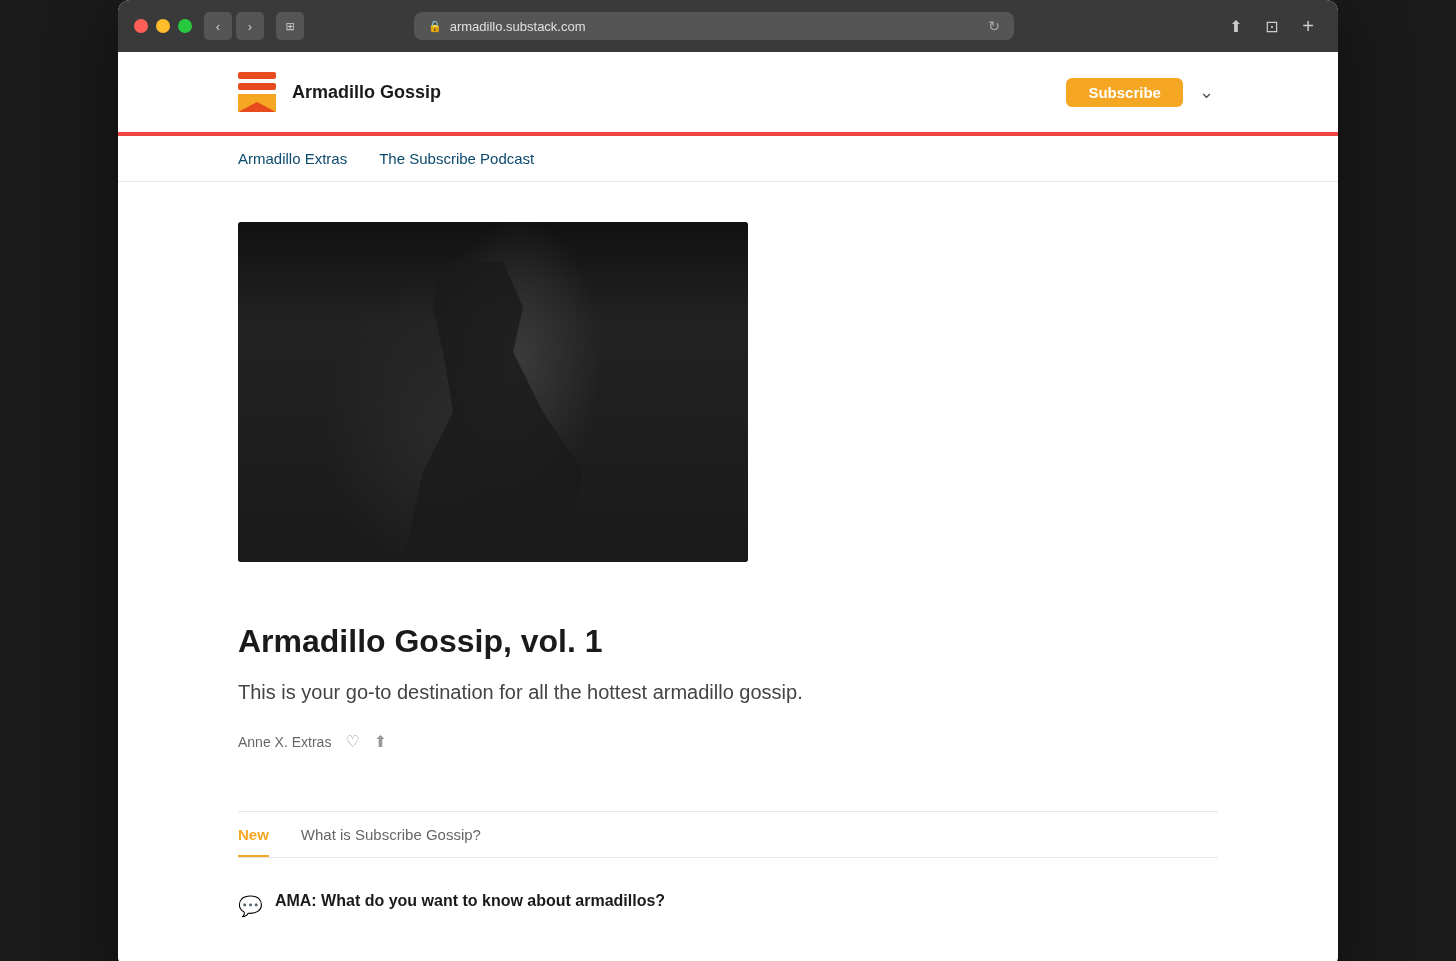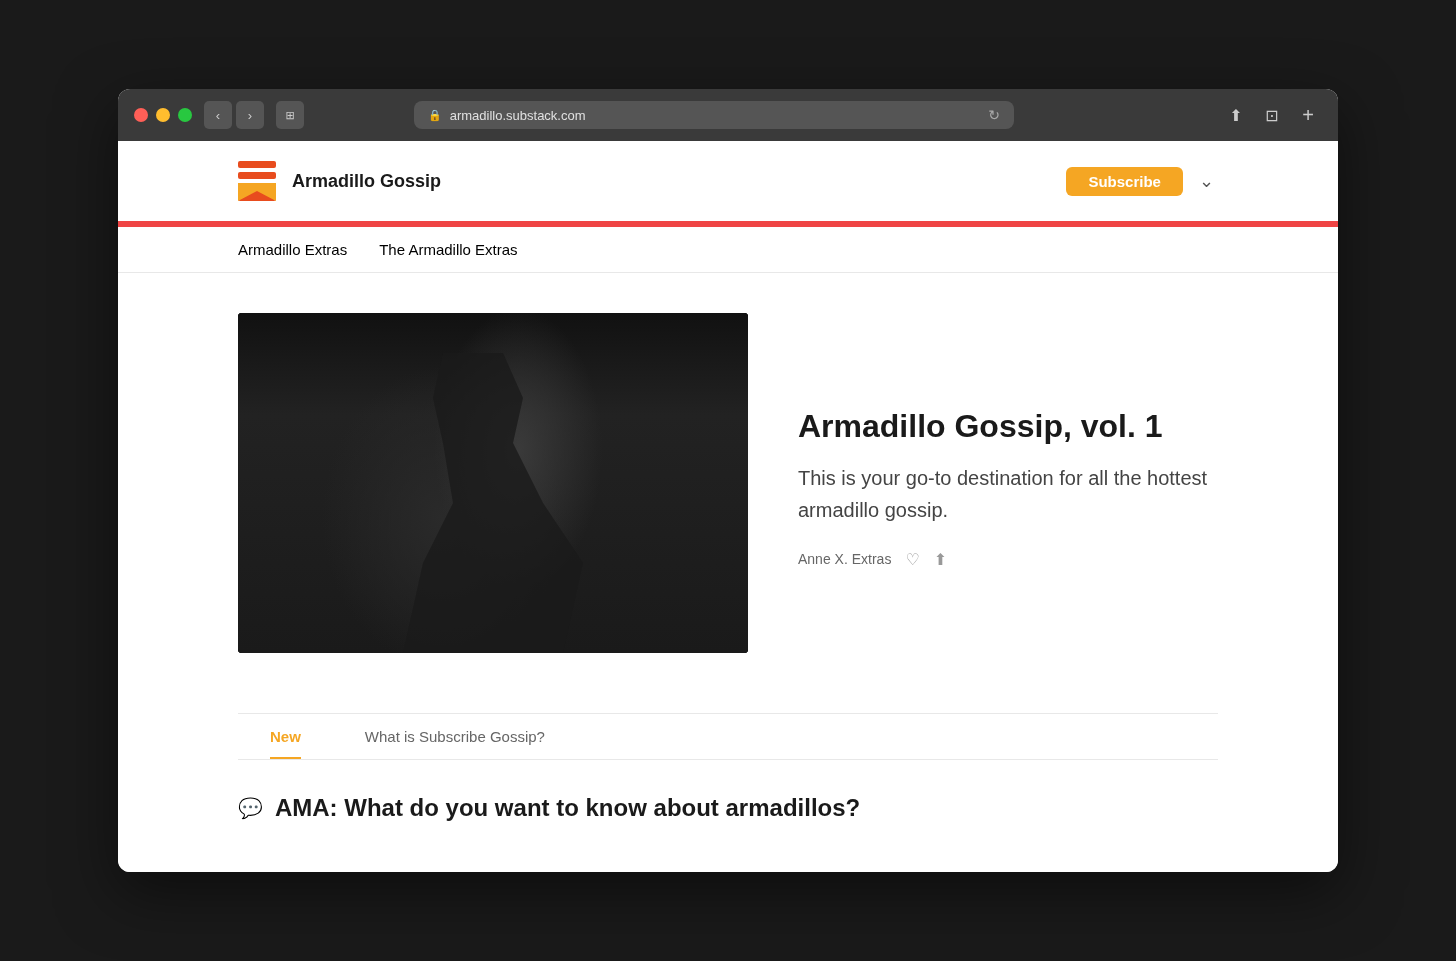--- a/index.html
+++ b/index.html
@@ -129,21 +129,21 @@
       background: #fff;
       min-height: 700px;
     }
 
     
     .site-header {
       padding: 20px 120px;
       display: flex;
       align-items: center;
       justify-content: space-between;
-      border-bottom: 6px solid #ef4444;
+      border-bottom: 4px solid #ef4444;
       gap: 39px;
     }
     .brand {
       display: flex;
       align-items: center;
       gap: 14px;
     }
     .brand-logo {
       width: 40px;
       height: 40px;
@@ -183,36 +183,37 @@
 
     
     .site-nav {
       padding: 14px 120px;
       border-bottom: 1px solid #e8e8e8;
       display: flex;
       gap: 32px;
     }
     .nav-link {
       font-size: 15px;
-      color: #000000;
+      color: #0c4a6e;
       text-decoration: none;
       cursor: pointer;
     }
 
     
     .main-content {
       padding: 40px 120px;
     }
 
     
     .featured-post {
       display: flex;
       gap: 50px;
-      align-items: center;
+      align-items: flex-start;
       margin-bottom: 60px;
+      flex-direction: column;
     }
     .featured-image {
       width: 510px;
       height: 340px;
       flex-shrink: 0;
       background: #1a1a1a;
       border-radius: 4px;
       overflow: hidden;
       position: relative;
     }
@@ -288,21 +289,20 @@
       display: flex;
       gap: 32px;
       margin-bottom: 0;
     }
     .tab-item {
       padding: 14px 0;
       font-size: 15px;
       cursor: pointer;
       position: relative;
       color: #666;
-      margin-left: 32px;
     }
     .tab-item.active {
       color: #f5a623;
       font-weight: 600;
     }
     .tab-item.active::after {
       content: '';
       position: absolute;
       bottom: 0;
       left: 0;
@@ -322,21 +322,21 @@
       align-items: flex-start;
       gap: 12px;
       padding: 10px 0;
     }
     .post-icon {
       color: #1a1a1a;
       font-size: 20px;
       margin-top: 2px;
     }
     .post-title {
-      font-size: 24px;
+      font-size: 16px;
       font-weight: 700;
       color: #1a1a1a;
     }
   </style>
 </head>
 <body>
 
 <div class="browser-window">
 
   <div class="browser-chrome">
@@ -378,21 +378,21 @@
         <span class="brand-name">Armadillo Gossip</span>
       </div>
       <div class="header-actions">
         <button class="subscribe-btn">Subscribe</button>
         <button class="chevron-btn">⌄</button>
       </div>
     </div>
 
     <div class="site-nav">
       <a class="nav-link">Armadillo Extras</a>
-      <a class="nav-link">The Armadillo Extras</a>
+      <a class="nav-link">The Subscribe Podcast</a>
     </div>
 
     <div class="main-content">
 
       <div class="featured-post">
         <div class="featured-image">
           <div class="video-figure">
             
             <svg width="510" height="340" viewBox="0 0 510 340" xmlns="http://www.w3.org/2000/svg">
               <rect width="510" height="340" fill="#0a0a0a"></rect>

